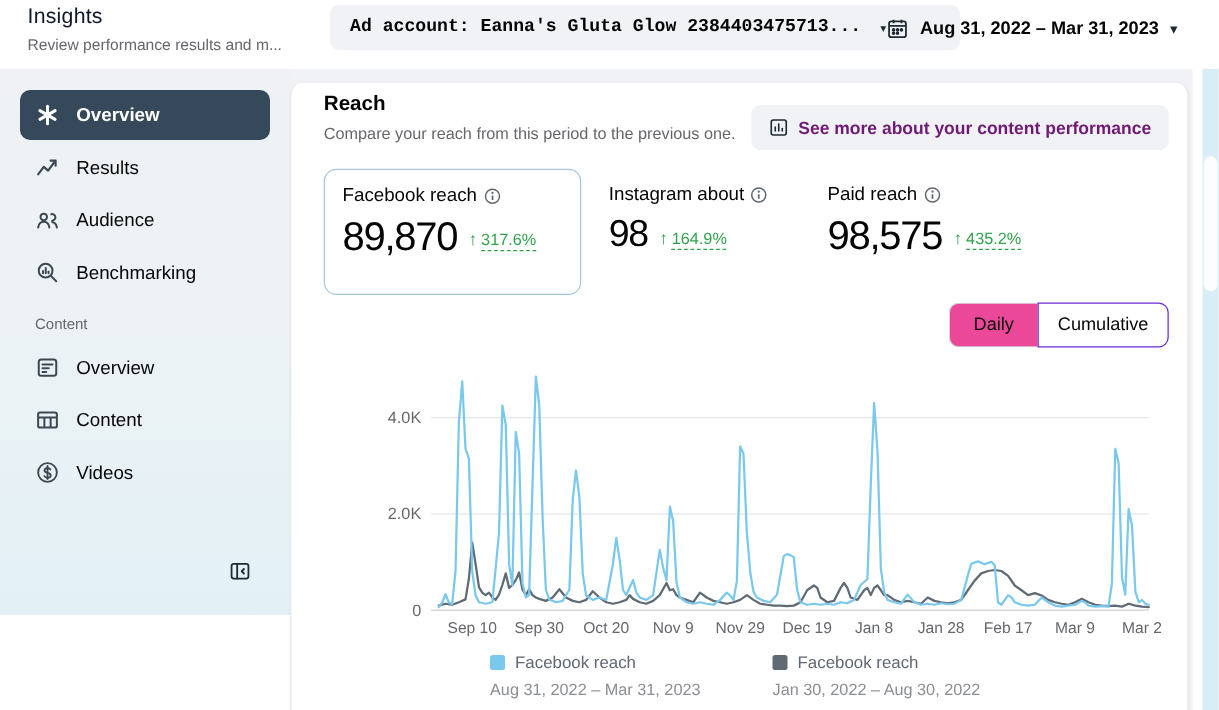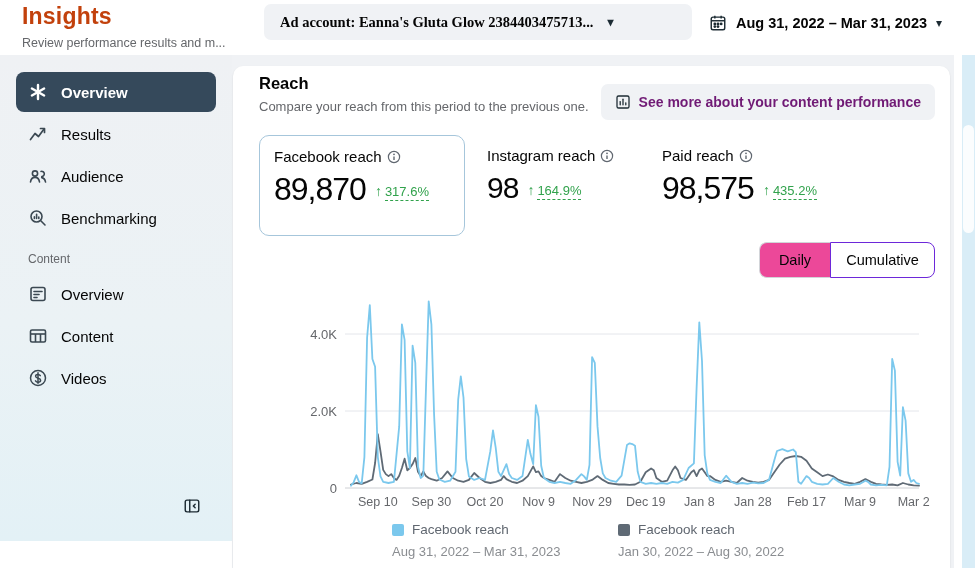--- a/index.html
+++ b/index.html
@@ -3,30 +3,30 @@
 <meta charset="utf-8">
 <style>
   * { box-sizing: border-box; }
   html,body { margin:0; padding:0; }
   body { font-family:"Liberation Sans","DejaVu Sans",sans-serif; }
   .stage { position:relative; width:975px; height:568px; overflow:hidden; background:#fff; color:#050505; }
 
   
   .header { position:absolute; left:0; top:0; width:975px; height:55px; background:#fff; z-index:5; }
   .title-block { position:absolute; left:22px; top:3px; }
-  .page-title { margin:0; font-size:23px; font-weight:700; letter-spacing:.2px; color:#c2410c; }
+  .page-title { margin:0; font-size:17px; font-weight:400; letter-spacing:.2px; color:#0f172a; }
   .page-subtitle { margin-top:6px; font-size:12.5px; color:#65676b; white-space:nowrap; }
-  .ad-account { position:absolute; left:264px; top:4px; width:428px; height:36px; background:#f0f2f5; border:none; border-radius:7px; display:flex; align-items:center; padding:0 16px; font-family:Liberation Serif, serif; font-size:14.5px; font-weight:600; color:#050505; cursor:pointer; text-align:left; }
+  .ad-account { position:absolute; left:264px; top:4px; width:504px; height:36px; background:#f0f2f5; border:none; border-radius:7px; display:flex; align-items:center; padding:0 16px; font-family:Liberation Mono, monospace; font-size:14.5px; font-weight:600; color:#050505; cursor:pointer; text-align:center; }
   .ad-account .caret { margin-left:14px; font-size:12px; color:#1c2b33; }
   .date-range { position:absolute; left:703px; top:8px; height:30px; display:flex; align-items:center; gap:9px; background:transparent; border:none; font-family:inherit; font-size:14.5px; font-weight:600; color:#050505; cursor:pointer; }
   .date-range svg { width:18px; height:18px; color:#1c2b33; }
   .date-range .caret { font-size:12px; color:#1c2b33; }
 
   
-  .left-panel { position:absolute; left:0; top:55px; width:232px; height:486px; background:linear-gradient(180deg,#eff1f4 0%,#ebf2f5 55%,#e3f1f6 100%); }
+  .left-panel { position:absolute; left:0; top:55px; width:232px; height:437px; background:linear-gradient(180deg,#eff1f4 0%,#ebf2f5 55%,#e3f1f6 100%); }
   .nav { position:absolute; left:16px; top:17px; width:200px; }
   .nav-item { height:40px; border-radius:8px; display:flex; align-items:center; gap:13px; padding:0 12px; font-size:15px; color:#050505; margin-bottom:2px; cursor:pointer; }
   .nav-item svg { width:20px; height:20px; color:#3b4852; flex:0 0 auto; }
   .nav-item.active { background:var(--nav-active,#35495b); color:#fff; font-weight:600; }
   .nav-item.active svg { color:#fff; }
   .nav-section { font-size:12px; color:#65676b; margin:14px 0 8px 12px; }
   .collapse-btn { position:absolute; left:183px; bottom:26px; width:18px; height:18px; background:none; border:none; padding:0; cursor:pointer; color:#1c2b33; }
   .collapse-btn svg { width:18px; height:18px; }
 
   
@@ -214,21 +214,21 @@
         <span class="metric-value">89,870</span>
         <span class="metric-delta">
           <span class="delta-arrow">↑</span>
           <span class="delta-pct">317.6%</span>
         </span>
       </div>
     </div>
 
     <div class="metric plain-1">
       <div class="metric-label">
-        <span>Instagram reach</span>
+        <span>Instagram about</span>
         <span class="info-icon">
           <svg viewBox="0 0 14 14">
               <circle cx="7" cy="7" r="5.6" fill="none" stroke="currentColor" stroke-width="1.2"></circle>
               <line x1="7" y1="6.4" x2="7" y2="9.9" stroke="currentColor" stroke-width="1.4"></line>
               <circle cx="7" cy="4.3" r=".9" fill="currentColor"></circle>
             </svg>
         </span>
       </div>
       <div class="metric-value-row">
         <span class="metric-value">98</span>

